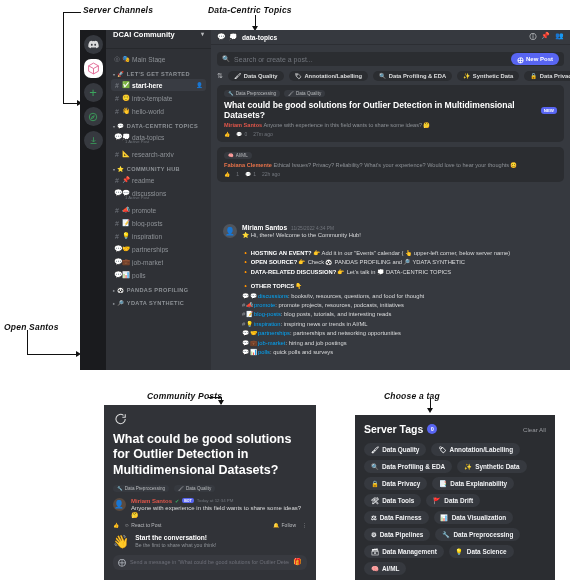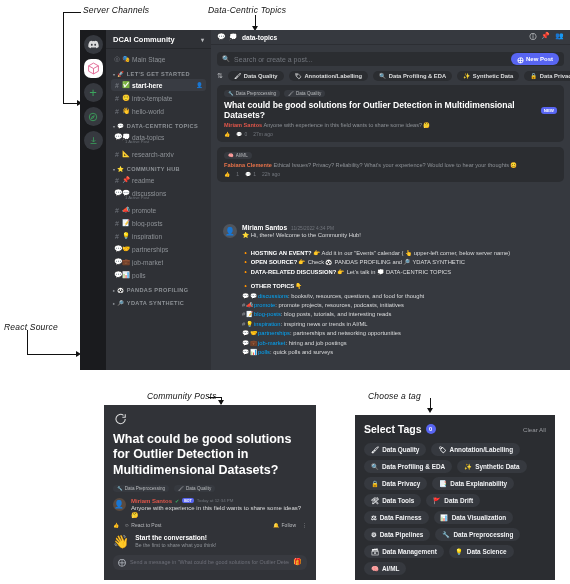--- a/index.html
+++ b/index.html
@@ -9,21 +9,21 @@
     font-family: "Liberation Sans", sans-serif;
     position: relative;
     overflow: hidden;
   }
 
   
   .anno {
     position: absolute;
     font-family: "Liberation Sans", sans-serif;
     font-style: italic;
-    font-weight: normal;
+    font-weight: bold;
     font-size: 8.5px;
     color: #111;
     white-space: nowrap;
     letter-spacing: .2px;
   }
   .line { position: absolute; background: #111; }
   .arrow-d { position:absolute; width:0; height:0;
     border-left:3.5px solid transparent; border-right:3.5px solid transparent;
     border-top:5px solid #111; }
   .arrow-r { position:absolute; width:0; height:0;
@@ -53,21 +53,21 @@
   .rail-ico.blurple { background: #36393f; color: #dcddde; }
   .rail-ico.plus { color: #3ba55d; font-size: 13px; }
   .rail-ico.green { color: #3ba55d; }
 
   .chan {
     position: absolute; left: 26px; top: 0; width: 105px; height: 100%;
     background: #2f3136;
   }
   .chan-hdr {
     height: 19px; border-bottom: 1px solid #26282c;
-    display: flex; align-items: center; padding: 0 7px;
+    display: flex; align-items: flex-start; padding: 0 7px;
     font-size: 7.5px; font-weight: bold; color: #ffffff;
     justify-content: space-between;
     background:#2f3136;
   }
   .chan-hdr .chev { font-size: 6px; color: #b9bbbe; }
   .chan-list { padding: 4px 5px; overflow: hidden; }
 
   .cat {
     display: flex; align-items: center; gap: 2px;
     font-size: 5.6px; font-weight: bold; color: #8e9297;
@@ -210,31 +210,31 @@
 
 <div class="anno" style="left:208px; top:5px;">Data-Centric Topics</div>
 <div class="line" style="left:255px; top:15px; width:1px; height:13px;"></div>
 <div class="arrow-d" style="left:252px; top:26px;"></div>
 
 <div class="anno" style="left:222px; top:205px;">Community Hub</div>
 <div class="line" style="left:290px; top:211px; width:55px; height:1px;"></div>
 <div class="line" style="left:344px; top:211px; width:1px; height:6px;"></div>
 <div class="arrow-d" style="left:341px; top:214px;"></div>
 
-<div class="anno" style="left:4px; top:322px;">React Source</div>
+<div class="anno" style="left:4px; top:322px;">Open Santos</div>
 <div class="line" style="left:27px; top:330px; width:1px; height:25px;"></div>
 <div class="line" style="left:27px; top:354px; width:50px; height:1px;"></div>
 <div class="arrow-r" style="left:76px; top:351px;"></div>
 
 <div class="anno" style="left:147px; top:391px;">Community Posts</div>
 <div class="line" style="left:208px; top:397px; width:14px; height:1px;"></div>
 <div class="line" style="left:221px; top:397px; width:1px; height:7px;"></div>
 <div class="arrow-d" style="left:218px; top:400px;"></div>
 
-<div class="anno" style="left:368px; top:391px;">Choose a tag</div>
+<div class="anno" style="left:384px; top:391px;">Choose a tag</div>
 <div class="line" style="left:430px; top:398px; width:1px; height:13px;"></div>
 <div class="arrow-d" style="left:427px; top:408px;"></div>
 
 <div class="win" id="win-main">
 
   <div class="rail">
     <div class="rail-ico blurple">
       <svg width="11" height="9" viewBox="0 0 24 18" fill="#dcddde">
           <path d="M20 2a18 18 0 00-4.5-1.4l-.6 1.1a16 16 0 00-5.8 0L8.5.6A18 18 0 004 2C1.2 6.2.4 10.3.8 14.3a18 18 0 005.5 2.8l1.2-1.7c-.7-.2-1.3-.5-1.9-.9l.5-.3a12.8 12.8 0 0011.8 0l.5.3c-.6.4-1.2.7-1.9.9l1.2 1.7a18 18 0 005.5-2.8c.5-4.6-.8-8.7-3.2-12.3zM8.3 11.9c-1.1 0-2-1-2-2.3s.9-2.3 2-2.3 2 1 2 2.3-.9 2.3-2 2.3zm7.4 0c-1.1 0-2-1-2-2.3s.9-2.3 2-2.3 2 1 2 2.3-.9 2.3-2 2.3z"></path>
         </svg>
@@ -587,21 +587,21 @@
   </div>
   <div class="dp-input">
     <span style="font-size:8px;color:#b5bac1;">⨁</span>
     <span class="ph">Send a message in "What could be good solutions for Outlier Detecti...</span>
     <span style="font-size:7px;color:#b5bac1;">🎁</span>
   </div>
 </div>
 
 <div class="win" id="win-tags">
   <div class="st-hdr">
-    <span class="st-title">Select Tags</span>
+    <span class="st-title">Server Tags</span>
     <span class="st-count">0</span>
     <span class="st-clear">Clear All</span>
   </div>
   <div class="st-grid">
     <span class="st-tag">
         <span>🖌</span>
         <span>Data Quality</span>
       </span>
     <span class="st-tag">
         <span>🏷</span>

